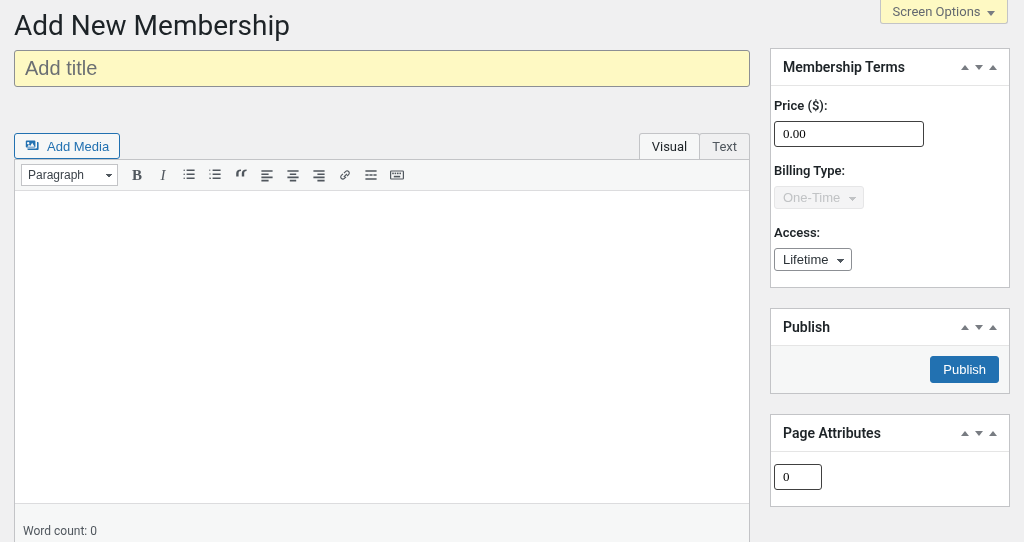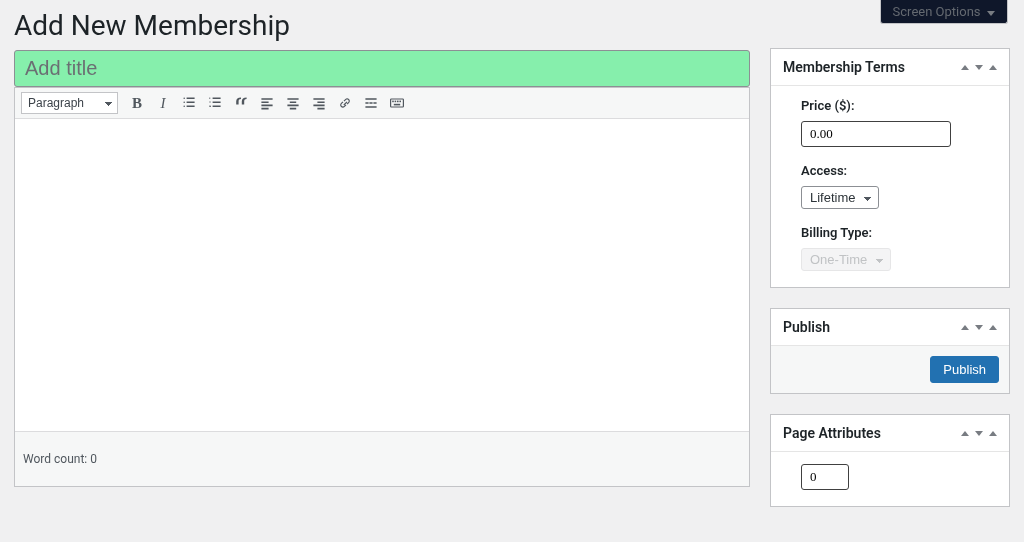--- a/index.html
+++ b/index.html
@@ -12,21 +12,21 @@
     height: 542px;
     overflow: hidden;
     position: relative;
   }
 
   
   .screen-options {
     position: absolute;
     top: 0;
     right: 16px;
-    background: #0f172a;
+    background: #fef9c3;
     border: 1px solid #c3c4c7;
     border-top: none;
     border-radius: 0 0 3px 3px;
     padding: 4px 12px;
     font-size: 13px;
     color: #646970;
     cursor: pointer;
   }
 
   .page-title {
@@ -52,21 +52,21 @@
     flex-shrink: 0;
   }
 
   
   .title-input {
     width: 100%;
     font-size: 20px;
     padding: 6px 10px;
     border: 1px solid #8c8f94;
     border-radius: 3px;
-    background: #86efac;
+    background: #fef9c3;
     color: #6b6f73;
     margin-top: 4px;
   }
   .title-input::placeholder { color: #6b6f73; }
 
   
   .media-row {
     margin-top: 46px;
     position: relative;
     display: flex;
@@ -178,21 +178,21 @@
     align-items: center;
     justify-content: space-between;
     padding: 10px 12px;
     border-bottom: 1px solid #e5e5e5;
     font-size: 14px;
     font-weight: 600;
     color: #1d2327;
   }
   .metabox-actions { display: flex; gap: 6px; color: #787c82; font-size: 12px; }
   .metabox-actions span { cursor: pointer; }
-  .metabox-body { padding: 12px 30px 16px; }
+  .metabox-body { padding: 12px 3px 16px; }
   .metabox-body.publish-body { padding: 10px; display:flex; justify-content:flex-end; background:#f6f7f7;}
   .metabox-body label {
     display: block;
     font-weight: 600;
     font-size: 13px;
     margin-bottom: 8px;
     color: #1d2327;
   }
   .field-group { margin-bottom: 16px; }
   .field-group:last-child{margin-bottom:0;}
@@ -237,20 +237,33 @@
   &nbsp;<span class="chev down"></span>
 </div>
 
 <h1 class="page-title">Add New Membership</h1>
 
 <div class="layout">
   <div class="main-col">
 
     <input type="text" class="title-input" placeholder="Add title" style="">
 
+    <div class="media-row">
+      <button class="btn">
+        <svg width="16" height="16" viewBox="0 0 20 20">
+            <path fill="#2271b1" d="M13 11V4c0-.55-.45-1-1-1H2c-.55 0-1 .45-1 1v7c0 .55.45 1 1 1h10c.55 0 1-.45 1-1zM4 5c.83 0 1.5.67 1.5 1.5S4.83 8 4 8s-1.5-.67-1.5-1.5S3.17 5 4 5zm8 6H3l2-3 1.5 2 2.5-4L12 11zm3-7v8c0 .55-.45 1-1 1H3v1c0 .55.45 1 1 1h12c.55 0 1-.45 1-1V6c0-.55-.45-1-1-1h-1z"></path>
+          </svg>
+        <span>Add Media</span>
+      </button>
+
+      <div class="ed-tabs">
+        <div class="ed-tab active">Visual</div>
+        <div class="ed-tab">Text</div>
+      </div>
+    </div>
 
     <div class="editor-box">
       <div class="toolbar">
         <select class="format-select">
           <option>Paragraph</option>
         </select>
         <div class="tb-btns">
           <div class="tb-btn" style="font-weight:700;font-family:serif;">B</div>
           <div class="tb-btn" style="font-style:italic;font-family:serif;">I</div>
           <div class="tb-btn">
@@ -321,31 +334,31 @@
           <span class="chev down"></span>
           <span class="chev up"></span>
         </div>
       </div>
       <div class="metabox-body">
         <div class="field-group">
           <label>Price ($):</label>
           <input type="text" class="text-input" value="0.00" style="">
         </div>
         <div class="field-group">
+          <label>Billing Type:</label>
+          <select class="sel disabled" disabled="">
+            <option>One-Time</option>
+          </select>
+        </div>
+        <div class="field-group">
           <label>Access:</label>
           <select class="sel">
             <option>Lifetime</option>
           </select>
         </div>
-        <div class="field-group">
-          <label>Billing Type:</label>
-          <select class="sel disabled" disabled="">
-            <option>One-Time</option>
-          </select>
-        </div>
       </div>
     </div>
 
     <div class="metabox">
       <div class="metabox-header">
         <span>Publish</span>
         <div class="metabox-actions">
           <span class="chev up"></span>
           <span class="chev down"></span>
           <span class="chev up"></span>

